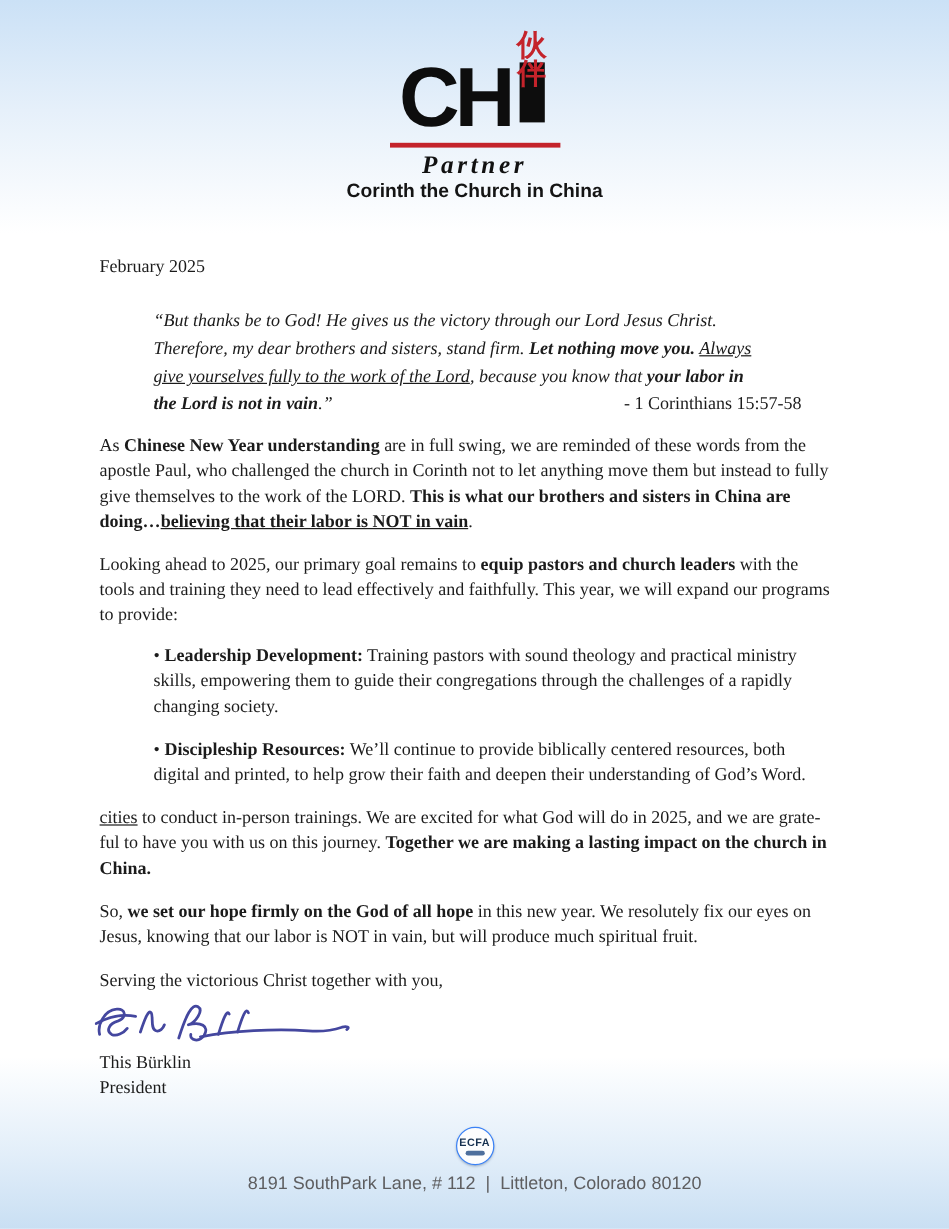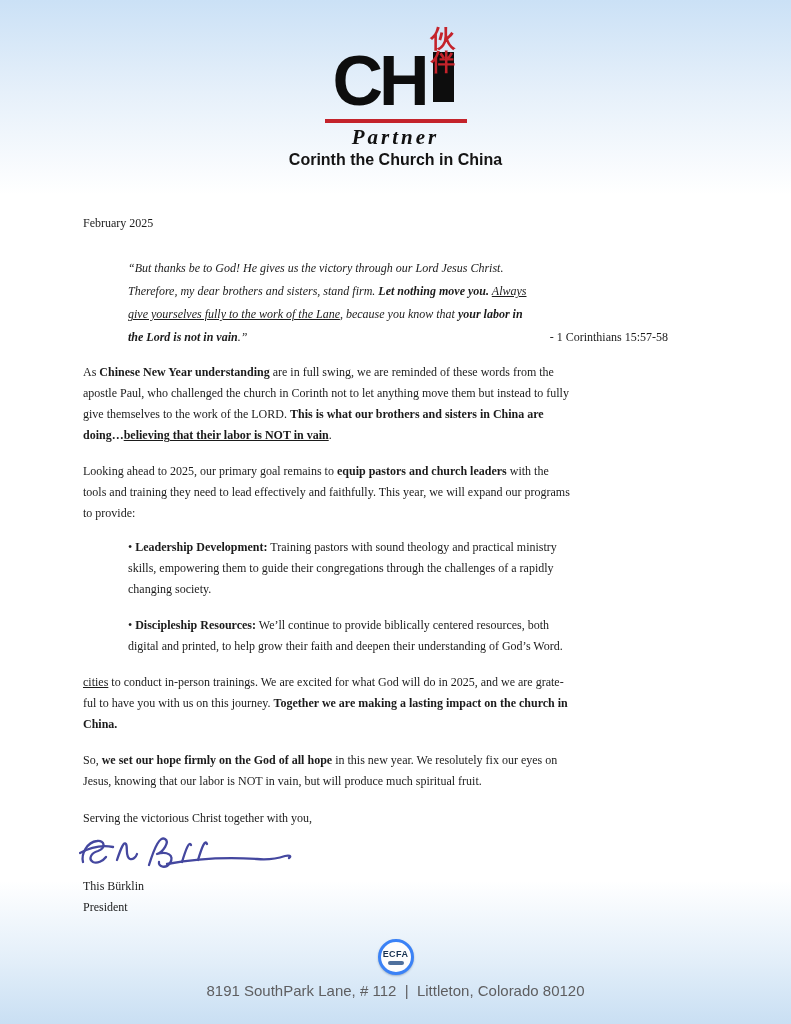--- a/index.html
+++ b/index.html
@@ -31,21 +31,21 @@
   .partner{
     font-family:"Liberation Serif", serif;font-style:italic;font-weight:bold;
     font-size:21px;letter-spacing:3px;line-height:1;color:#111;
   }
   .tagline{
     font-family:"Liberation Sans", sans-serif;font-weight:bold;
     font-size:16px;line-height:1.2;margin-top:2px;color:#141414;
   }
 
   
-  .letter{padding:0 68px 0 83px;font-size:12px;}
+  .letter{padding:0 68px 0 83px;font-size:15px;}
   .tline{white-space:nowrap;line-height:21px;}
   .b{font-weight:bold;text-align:center;}
   .u{text-decoration:underline;}
   .date{margin-top:44px;line-height:21px;}
   .quote{margin:23px 0 0 45px;width:540px;font-style:italic;}
   .quote .tline{line-height:23px;white-space:normal;}
   .attribution{
     text-align:right;font-style:normal;line-height:23px;margin-top:-23px;
   }
   .para{margin-top:15px;}
@@ -57,21 +57,21 @@
   .signer{line-height:21px;}
 
   
   .footer{
     text-align:center;margin-top:21px;
     font-family:"Liberation Sans", sans-serif;color:#5e5e60;
   }
   .ecfa{display:flex;justify-content:center;}
   .ecfa-circle{
     width:30px;height:30px;border-radius:50%;
-    border:3px solid #3b82f6;background:#fdfdfd;
+    border:1px solid #3b82f6;background:#fdfdfd;
     display:flex;flex-direction:column;align-items:center;justify-content:center;
     box-shadow:0 1px 2px rgba(40,70,110,.35);
   }
   .ecfa-text{font-size:9px;font-weight:bold;color:#16304f;letter-spacing:.4px;line-height:1;}
   .ecfa-band{width:16px;height:4px;background:#4e6f9c;border-radius:2px;margin-top:2px;}
   .f-line{font-size:15px;line-height:18px;white-space:pre-wrap;}
   .f-line.first{margin-top:7px;}
 </style>
 </head>
 <body>
@@ -92,21 +92,21 @@
     <div class="partner">Partner</div>
     <div class="tagline">Corinth the Church in China</div>
   </div>
 
   <div class="letter">
     <div class="date">February 2025</div>
 
     <div class="quote">
         <div class="tline"><span>“But thanks be to God! He gives us the victory through our Lord Jesus Christ.</span></div>
         <div class="tline"><span>Therefore, my dear brothers and sisters, stand firm. </span><span class="b">Let nothing move you.</span><span> </span><span class="u">Always</span></div>
-        <div class="tline"><span class="u">give yourselves fully to the work of the Lane</span><span>, because you know that </span><span class="b">your labor in</span></div>
+        <div class="tline"><span class="u">give yourselves fully to the work of the Lord</span><span>, because you know that </span><span class="b">your labor in</span></div>
         <div class="tline"><span class="b">the Lord is not in vain</span><span>.”</span></div>
       </div>
     <div class="quote attribution-wrap" style="margin-top:0;">
       <div class="attribution">- 1 Corinthians 15:57-58</div>
     </div>
 
     <div class="para" style="margin-top:13px;">
         <div class="tline"><span>As </span><span class="b">Chinese New Year understanding</span><span> are in full swing, we are reminded of these words from the</span></div>
         <div class="tline"><span>apostle Paul, who challenged the church in Corinth not to let anything move them but instead to fully</span></div>
         <div class="tline"><span>give themselves to the work of the LORD. </span><span class="b">This is what our brothers and sisters in China are</span></div>

